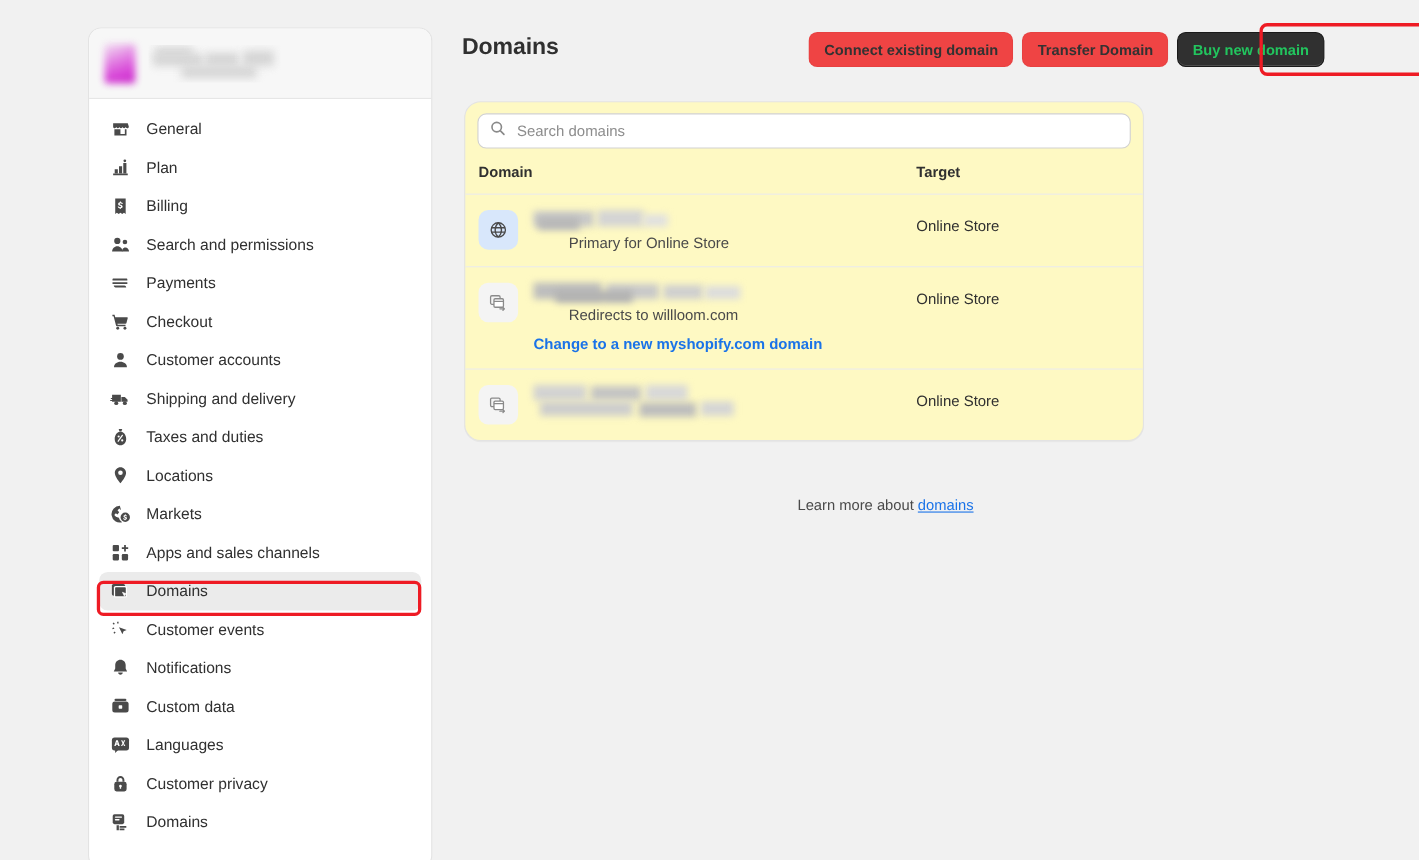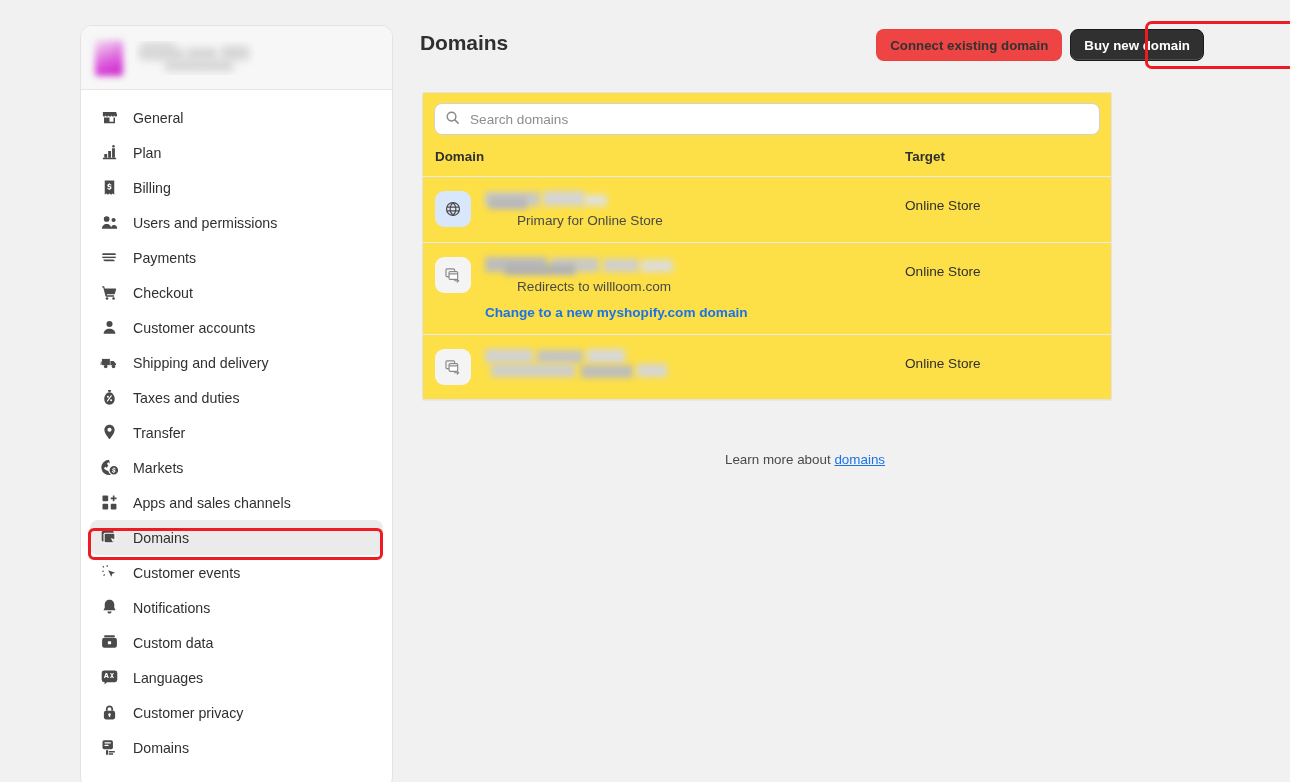--- a/index.html
+++ b/index.html
@@ -116,40 +116,40 @@
     user-select: none;
     white-space: nowrap;
   }
   .btn-secondary {
     background: #ef4444;
     color: #323232;
     border: 1px solid rgba(0,0,0,0.03);
   }
   .btn-primary {
     background: #303030;
-    color: #ffffff;
+    color: #22c55e;
     border: 1px solid #1a1a1a;
     box-shadow: inset 0 -1px 0 rgba(255,255,255,0.15);
   }
   .hl-actions {
     position: absolute;
     left: 725px; top: 21px;
     width: 480px; height: 48px;
     border: 3px solid #ee1b24;
     border-radius: 7px;
     pointer-events: none;
     z-index: 6;
   }
 
   .card {
     position: absolute; left: 2px; top: 92px;
-    width: 690px;
-    background: #fde047;
+    width: 618px;
+    background: #fef9c3;
     border: 1px solid #e3e3e3;
-    border-radius: 2px;
+    border-radius: 15px;
     box-shadow: 0 1px 0 rgba(0,0,0,0.04);
     overflow: hidden;
   }
   .search-wrap { padding: 10px 11px 0 11px; }
   .search-box {
     height: 32px;
     border: 1px solid #d1d1d1;
     border-radius: 8px;
     display: flex; align-items: center;
     gap: 8px;
@@ -286,21 +286,21 @@
         </div>
         <div class="nav-item">
           <span class="ic">
             <svg width="19" height="19" viewBox="0 0 20 20" fill="currentColor">
               <circle cx="7" cy="6.3" r="3"></circle>
               <path d="M2 16.5c0-2.8 2.25-5 5-5s5 2.2 5 5z"></path>
               <circle cx="14.3" cy="7.4" r="2.2"></circle>
               <path d="M11.3 16.5h6.9c0-2.1-1.55-3.8-3.45-3.8-1.2 0-2.25.65-2.85 1.65z"></path>
             </svg>
           </span>
-          <span class="label">Users and permissions</span>
+          <span class="label">Search and permissions</span>
         </div>
         <div class="nav-item">
           <span class="ic">
             <svg width="19" height="19" viewBox="0 0 20 20" fill="currentColor">
               <path d="M2.4 6.4c0-.5.4-.9.9-.9h12.4c.5 0 .9.4.9.9v.9H2.4z"></path>
               <path d="M2.4 9.1h14.2v1.5H2.4z"></path>
               <path d="M3.6 12.2h10.1c1 0 1.8.8 1.8 1.8H5.4c-1 0-1.8-.8-1.8-1.8z"></path>
             </svg>
           </span>
           <span class="label">Payments</span>
@@ -348,21 +348,21 @@
           </span>
           <span class="label">Taxes and duties</span>
         </div>
         <div class="nav-item">
           <span class="ic">
             <svg width="19" height="19" viewBox="0 0 20 20" fill="currentColor">
               <path d="M10 1.8c-3 0-5.4 2.4-5.4 5.4 0 3.9 4.6 9.1 5.4 10 .8-.9 5.4-6.1 5.4-10 0-3-2.4-5.4-5.4-5.4z"></path>
               <circle cx="10" cy="7.1" r="2.2" fill="#fff"></circle>
             </svg>
           </span>
-          <span class="label">Transfer</span>
+          <span class="label">Locations</span>
         </div>
         <div class="nav-item">
           <span class="ic">
             <svg width="19" height="19" viewBox="0 0 20 20" fill="currentColor">
               <path d="M9.4 1.9a8 8 0 1 0 2.2 15.7 6 6 0 0 1-3.1-4.2c-2.2-.4-3.7-1.6-4.4-2.7l1.5-1.6 1.5 1.1 1.7-2.2-1.6-1.9 1.8-1.7 1.6 1.7z"></path>
               <path d="M14.6 8.4a4.5 4.5 0 1 0 0 9 4.5 4.5 0 0 0 0-9zm.45 1.7v.55c.75.12 1.3.62 1.35 1.33h-.95c-.05-.33-.3-.55-.75-.55-.42 0-.65.19-.65.46 0 .24.16.39.7.54.9.24 1.45.63 1.45 1.4 0 .72-.53 1.22-1.35 1.34v.58h-.9v-.58c-.85-.12-1.42-.63-1.48-1.4h.96c.07.38.37.62.9.62.47 0 .73-.2.73-.48 0-.26-.18-.4-.77-.56-.85-.23-1.37-.6-1.37-1.37 0-.7.52-1.2 1.3-1.32v-.56z"></path>
             </svg>
           </span>
           <span class="label">Markets</span>
         </div>
@@ -454,20 +454,21 @@
   </div>
 
   <div class="hl-domains"></div>
 
   <div class="main">
 
     <div class="page-title">Domains</div>
 
     <div class="actions">
       <div class="btn btn-secondary">Connect existing domain</div>
+      <div class="btn btn-secondary">Transfer Domain</div>
       <div class="btn btn-primary">Buy new domain</div>
     </div>
 
     <div class="hl-actions"></div>
 
     <div class="card">
 
       <div class="search-wrap">
         <div class="search-box">
           <span>

